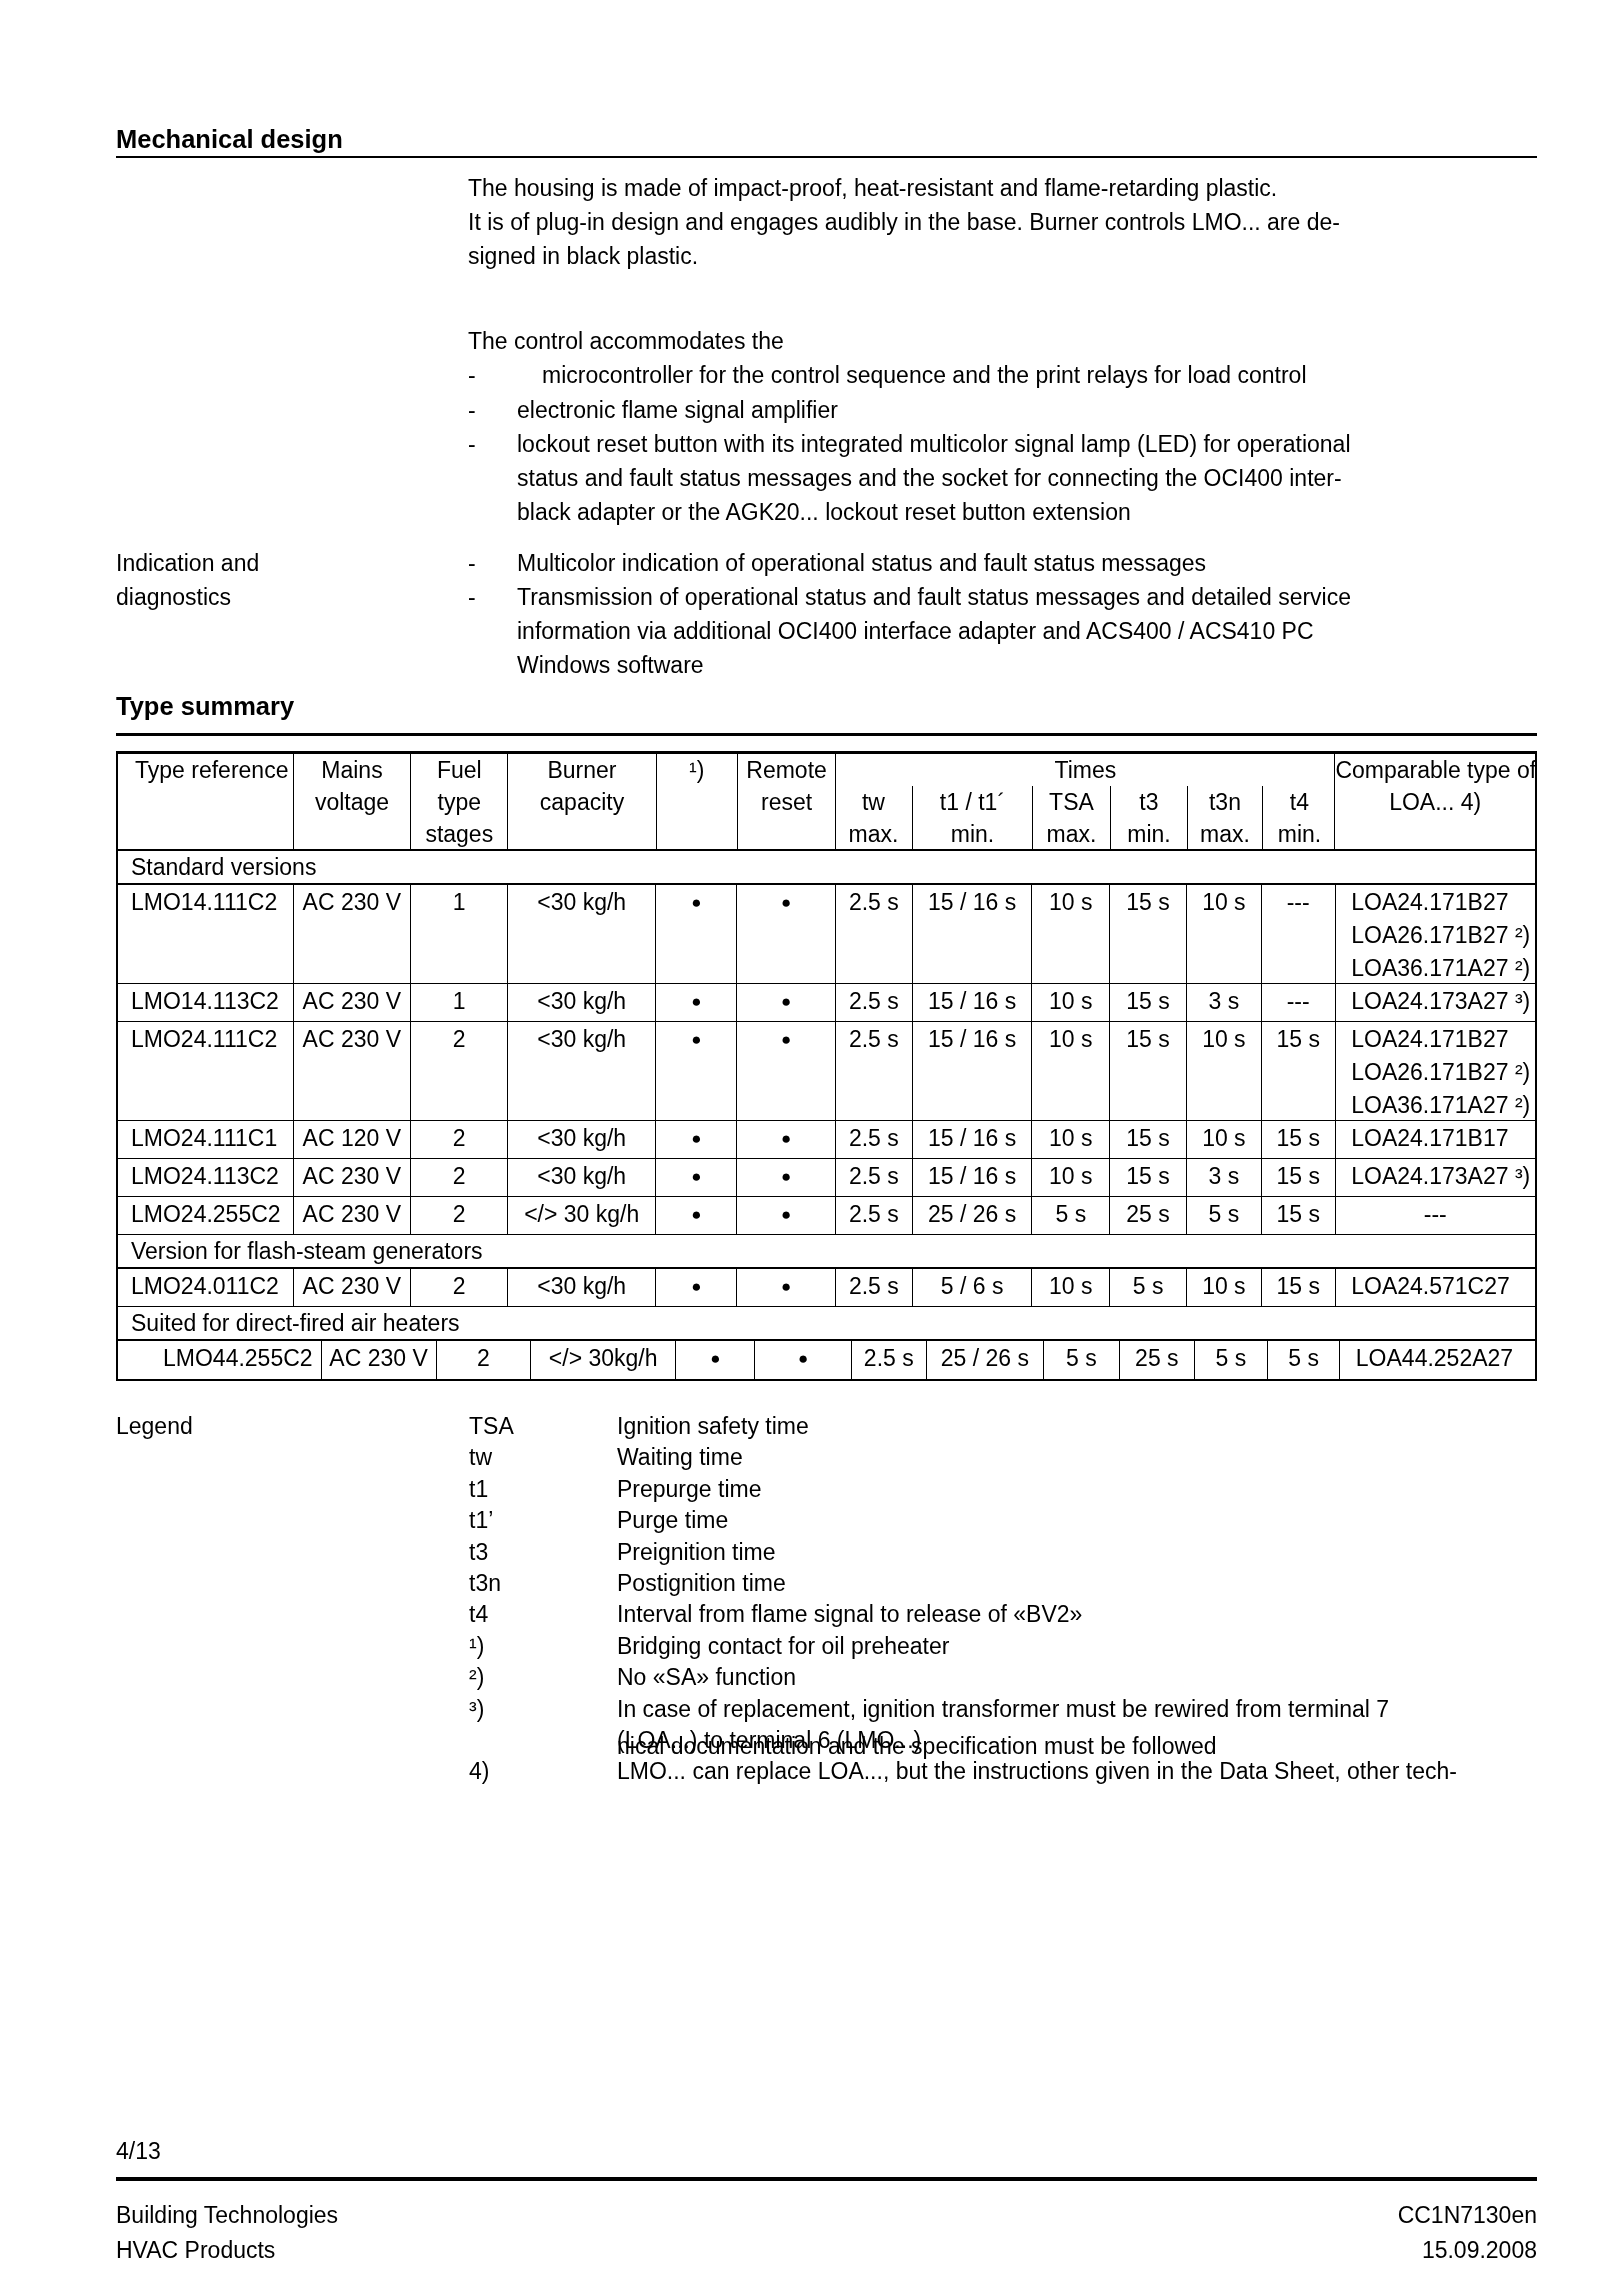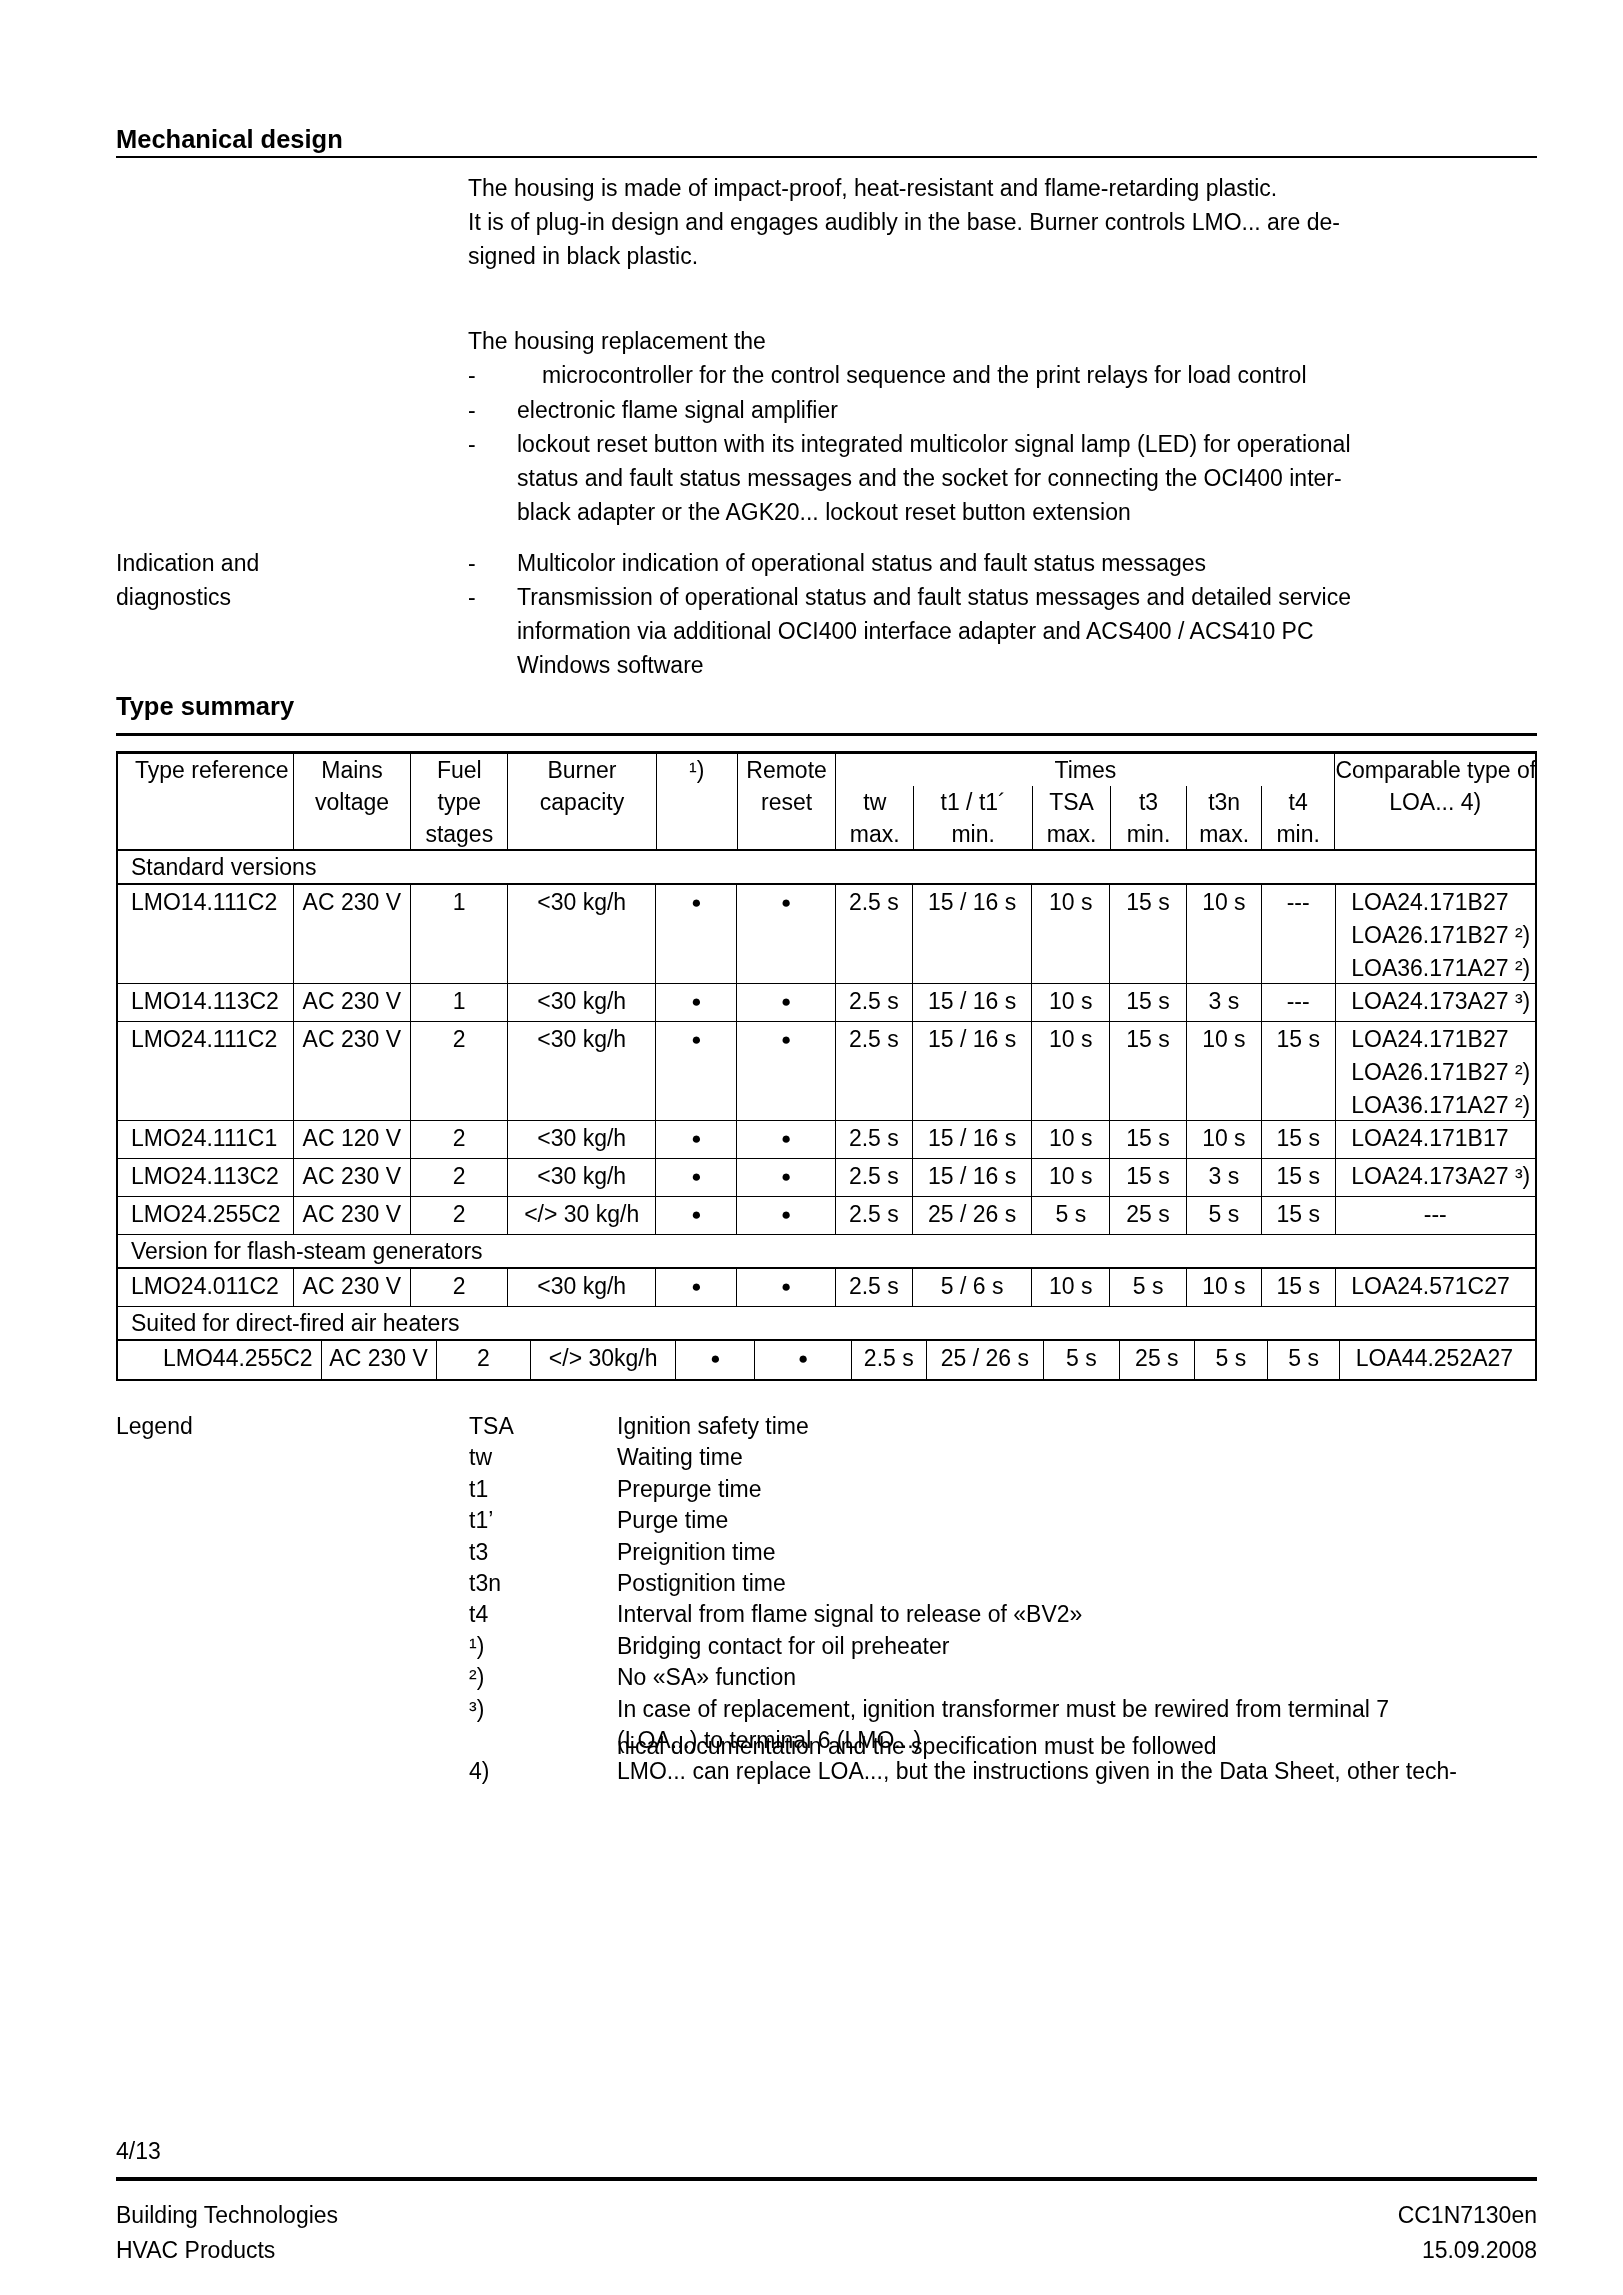--- a/index.html
+++ b/index.html
@@ -78,21 +78,21 @@
           <div class="hl">Burner</div>
           <div class="hl">capacity</div>
         </div>
         <div class="hc " style="width: 81px;">
           <div class="hl">¹)</div>
         </div>
         <div class="hc " style="width: 99px;">
           <div class="hl">Remote</div>
           <div class="hl">reset</div>
         </div>
-        <div class="hc times-group" style="width: 500px;">
+        <div class="hc times-group" style="width: 500px; align-items: center;">
           <div class="hl times-label">Times</div>
           <div class="times-subrow">
             <div class="tsc" style="width: 77px;">
               <div class="hl">tw</div>
               <div class="hl">max.</div>
             </div>
             <div class="tsc" style="width: 120px;">
               <div class="hl">t1 / t1´</div>
               <div class="hl">min.</div>
             </div>
@@ -468,21 +468,21 @@
   <div class="ln" style="left:116px;top:2134px">4/13</div>
   <div class="rule" style="left:116px;top:2177px;width:1421px;height:3.9px"></div>
   <div class="ln" style="left:116px;top:2198px">Building Technologies</div>
   <div class="ln" style="left:116px;top:2233px">HVAC Products</div>
   <div class="ln" style="left:116px;top:2198px;width:1421px;text-align:right">CC1N7130en</div>
   <div class="ln" style="left:116px;top:2233px;width:1421px;text-align:right">15.09.2008</div>
 
 <div class="ln" style="left: 468px; top: 171px;">The housing is made of impact-proof, heat-resistant and flame-retarding plastic.</div>
     <div class="ln" style="left: 468px; top: 205px;">It is of plug-in design and engages audibly in the base. Burner controls LMO... are de-</div>
     <div class="ln" style="left: 468px; top: 239px;">signed in black plastic.</div>
-    <div class="ln" style="left: 468px; top: 324px;">The housing replacement the</div>
+    <div class="ln" style="left: 468px; top: 324px;">The control accommodates the</div>
     <div class="ln" style="left: 468px; top: 358px;">-</div>
     <div class="ln" style="left: 542px; top: 358px;">microcontroller for the control sequence and the print relays for load control</div>
     <div class="ln" style="left: 468px; top: 393px;">-</div>
     <div class="ln" style="left: 517px; top: 393px;">electronic flame signal amplifier</div>
     <div class="ln" style="left: 468px; top: 427px;">-</div>
     <div class="ln" style="left: 517px; top: 427px;">lockout reset button with its integrated multicolor signal lamp (LED) for operational</div>
     <div class="ln" style="left: 517px; top: 461px;">status and fault status messages and the socket for connecting the OCI400 inter-</div>
     <div class="ln" style="left: 517px; top: 495px;">black adapter or the AGK20... lockout reset button extension</div>
     <div class="ln" style="left: 468px; top: 546px;">-</div>
     <div class="ln" style="left: 517px; top: 546px;">Multicolor indication of operational status and fault status messages</div>

